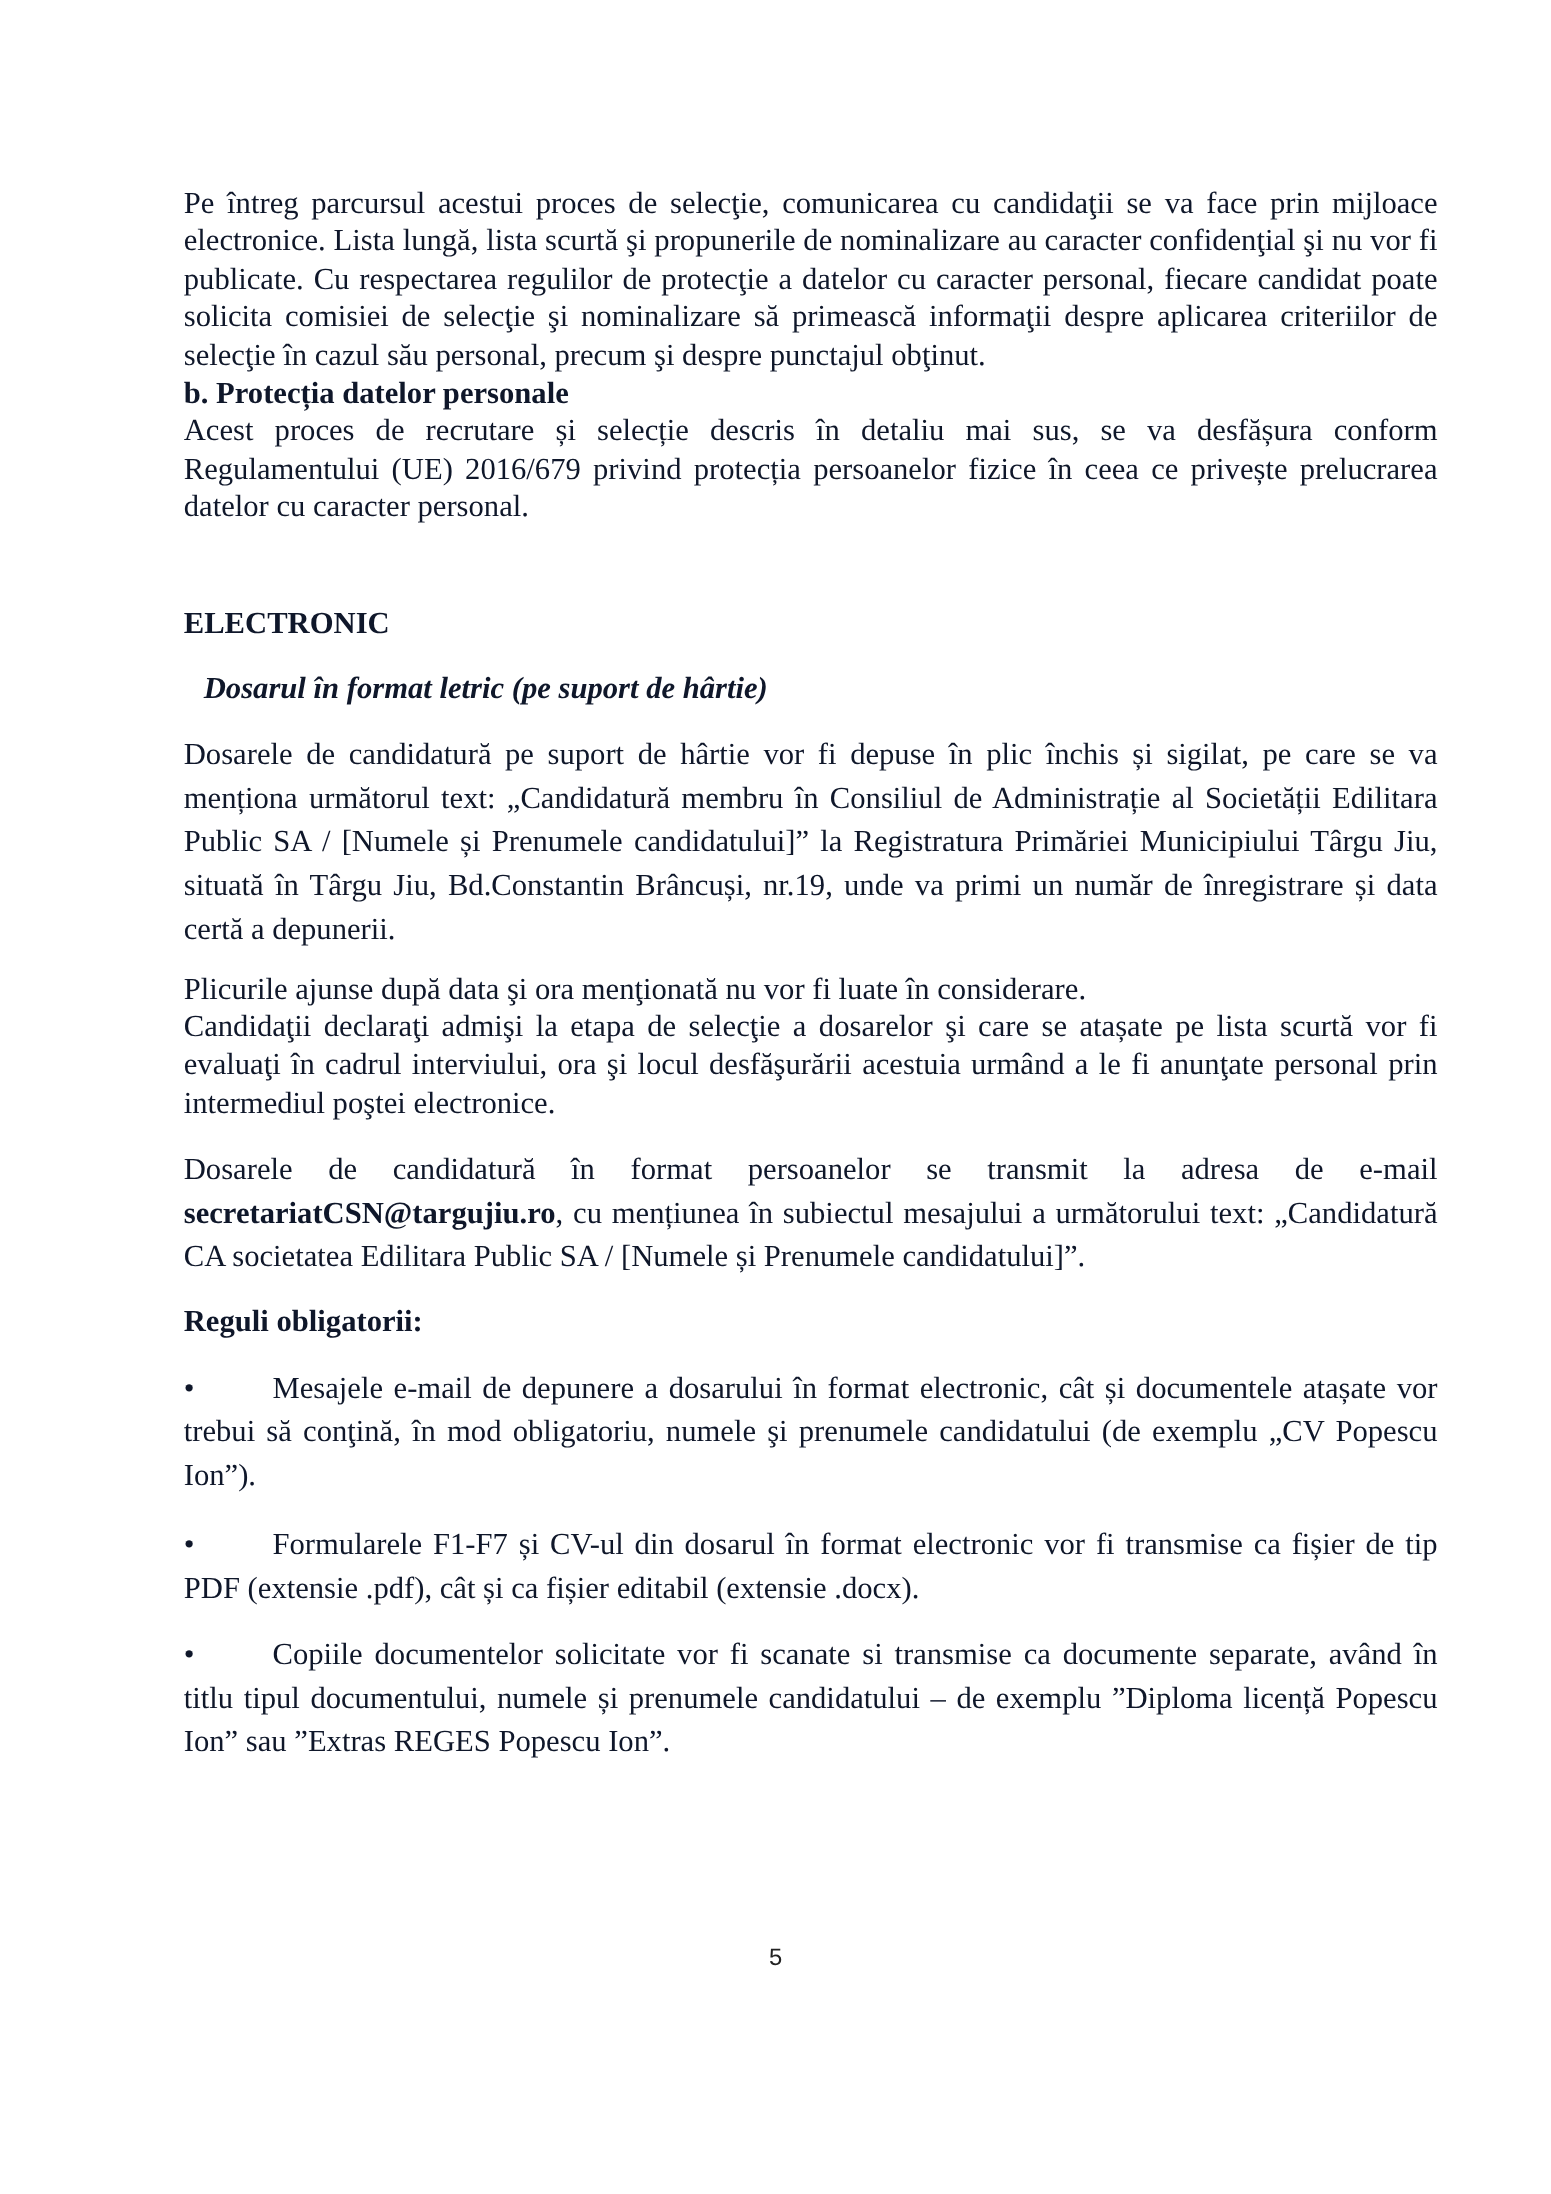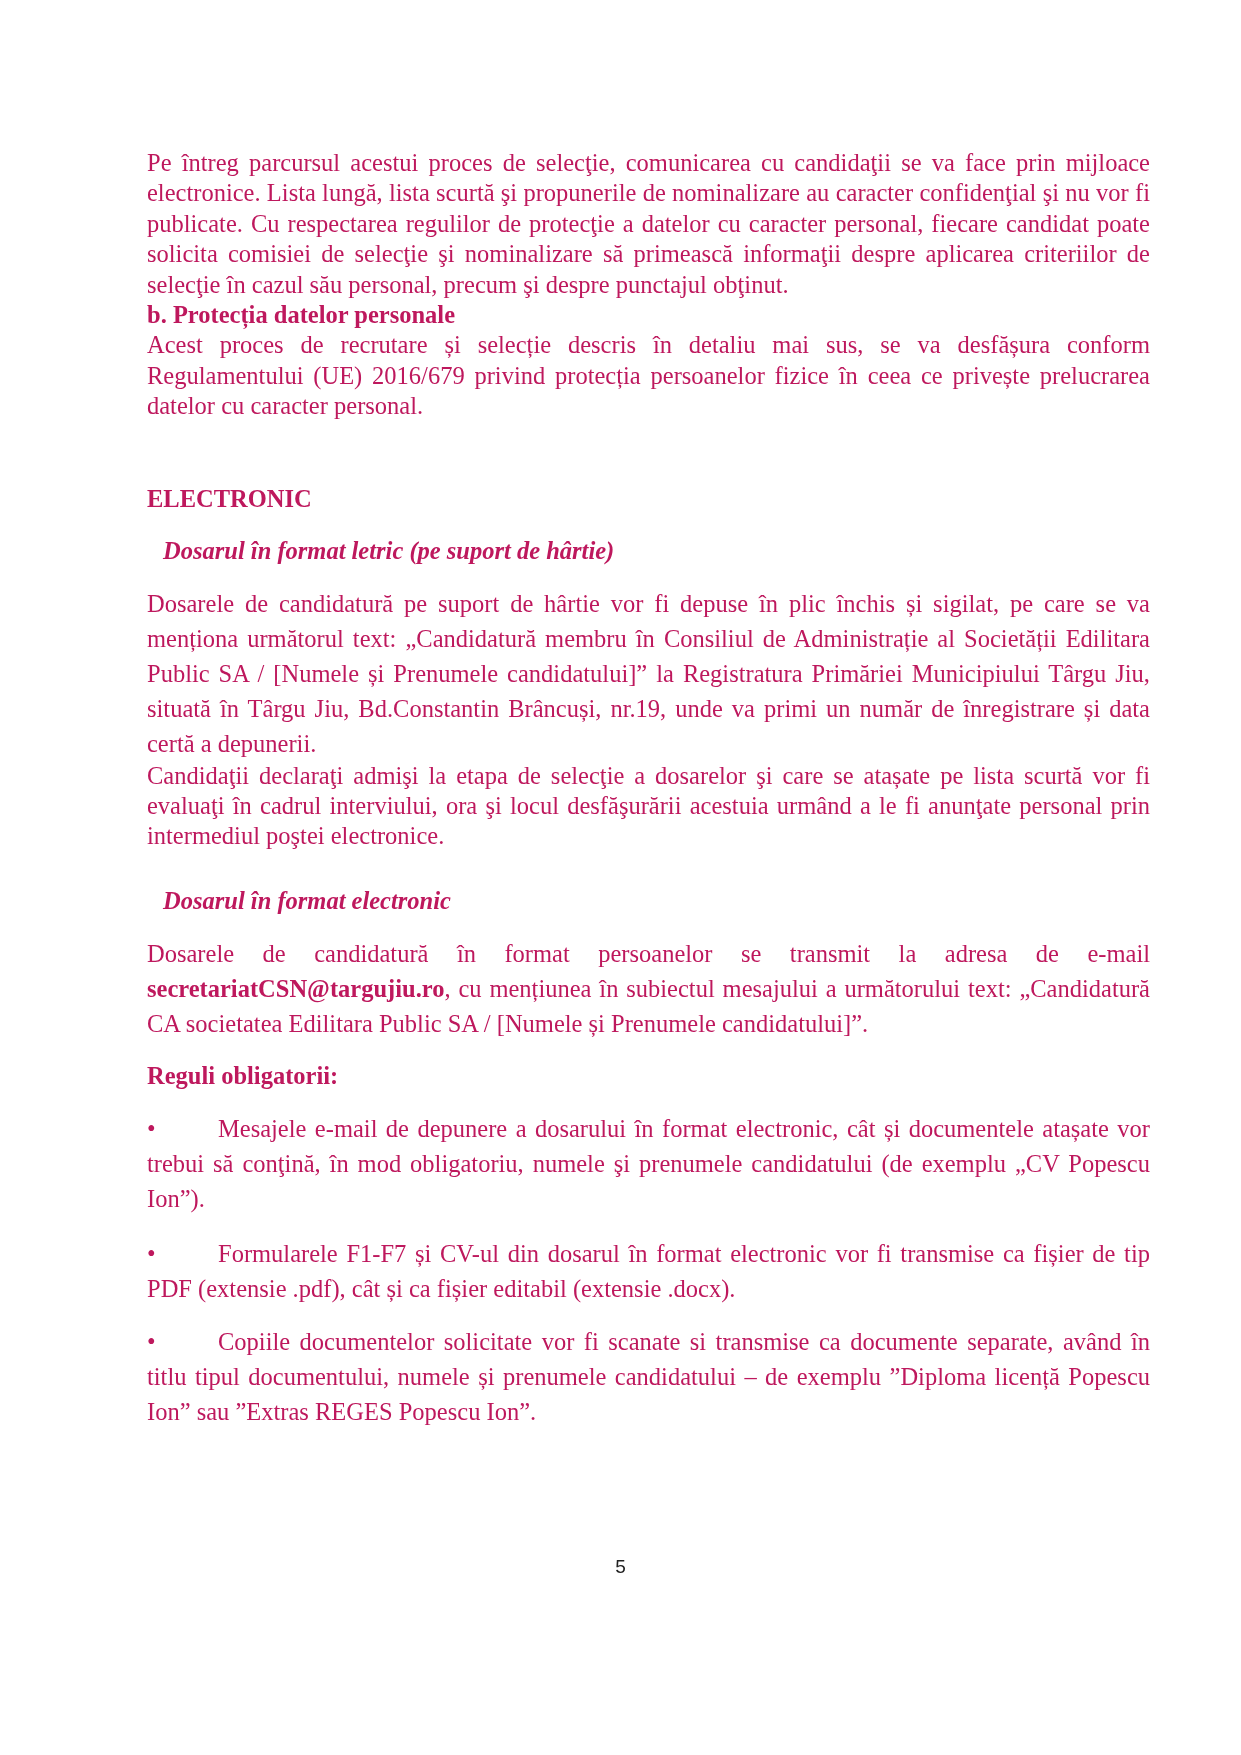--- a/index.html
+++ b/index.html
@@ -1,20 +1,20 @@
 <!DOCTYPE html>
 <html><head>
 <meta charset="utf-8">
 <style>
   html, body { margin: 0; padding: 0; background: #ffffff; }
   body { width: 1241px; height: 1755px; position: relative; overflow: hidden; }
   .page {
     position: absolute; left: 147px; top: 148px; width: 1003px;
     font-family: "Liberation Serif", "DejaVu Serif", serif;
-    font-size: 24.5px; color: #be185d;
+    font-size: 24.5px; color: #0f172a;
   }
   .p { text-align: justify; line-height: 30.4px; margin: 0; }
   .p2 { text-align: justify; line-height: 35px; margin: 0; }
   .subhead-b { font-weight: bold; line-height: 30.4px; margin: 0; }
   .heading {
     font-weight: bold; text-align: justify; line-height: 34px; margin: 0;
     text-align-last: left;
   }
   .heading .l1 { display: block; text-align: justify; text-align-last: justify; }
   .heading .l2 { display: block; }
@@ -39,23 +39,23 @@
   <p class="p">Acest proces de recrutare și selecție descris în detaliu mai sus, se va desfășura conform Regulamentului (UE) 2016/679 privind protecția persoanelor fizice în ceea ce privește prelucrarea datelor cu caracter personal.</p>
 
   <div class="heading" style="margin-top:60px;">
     <span class="l2">ELECTRONIC</span>
   </div>
 
   <p class="italic-sub" style="margin-top:20px;">Dosarul în format letric (pe suport de hârtie)</p>
 
   <p class="p2" style="margin-top:20px;">Dosarele de candidatură pe suport de hârtie vor fi depuse în plic închis și sigilat, pe care se va menționa următorul text: „Candidatură membru în Consiliul de Administrație al Societății Edilitara Public SA / [Numele și Prenumele candidatului]” la Registratura Primăriei Municipiului Târgu Jiu, situată în Târgu Jiu, Bd.Constantin Brâncuși, nr.19, unde va primi un număr de înregistrare și data certă a depunerii.</p>
 
+  <p class="p" style="margin-top:16px;">Plicurile ajunse după data şi ora menţionată nu vor fi luate în considerare.</p>
   <p class="p">Candidaţii declaraţi admişi la etapa de selecţie a dosarelor şi care se atașate pe lista scurtă vor fi evaluaţi în cadrul interviului, ora şi locul desfăşurării acestuia urmând a le fi anunţate personal prin intermediul poştei electronice.</p>
 
-  <p class="italic-sub" style="margin-top:34px;">Dosarul în format electronic</p>
 
   <p class="p2" style="margin-top:20px;">
     <span>Dosarele de candidatură în format persoanelor se transmit la adresa de e-mail </span><span class="email">secretariatCSN@targujiu.ro</span><span>, cu mențiunea în subiectul mesajului a următorului text: „Candidatură CA societatea Edilitara Public SA / [Numele și Prenumele candidatului]”.</span>
   </p>
 
   <p class="bold-title" style="margin-top:20px;">Reguli obligatorii:</p>
 
   <p class="bullet" style="margin-top:20px;">
     <span class="dot">•</span><span>Mesajele e-mail de depunere a dosarului în format electronic, cât și documentele atașate vor trebui să conţină, în mod obligatoriu, numele şi prenumele candidatului (de exemplu „CV Popescu Ion”).</span>
   </p>

